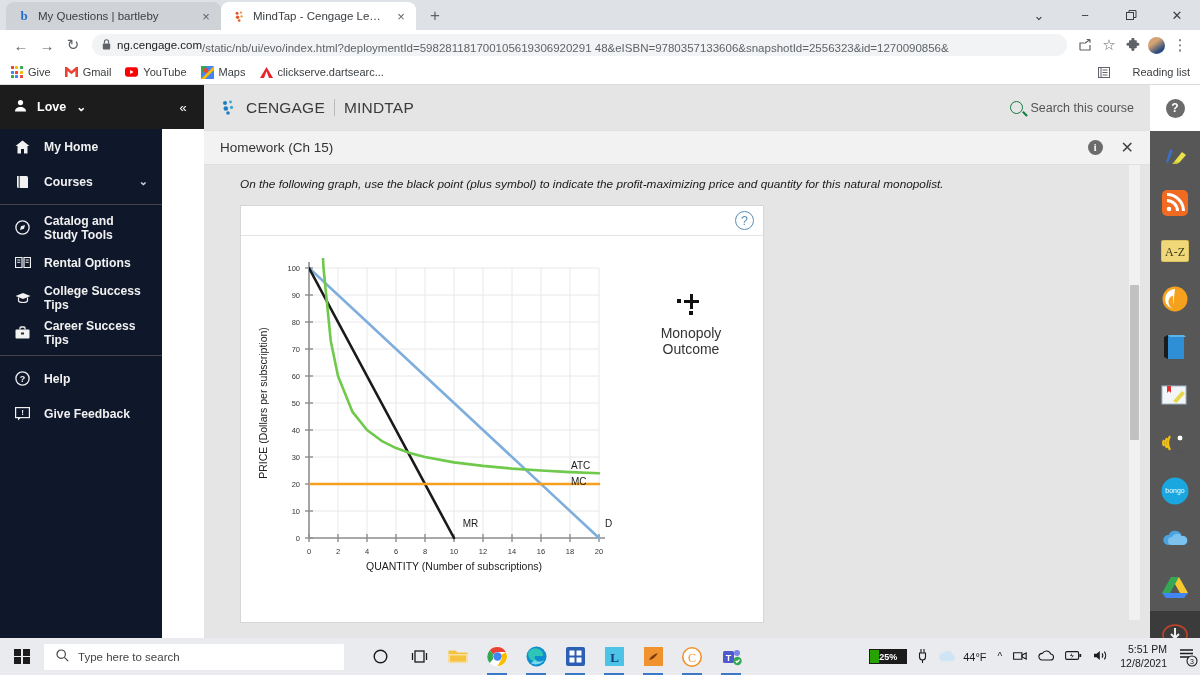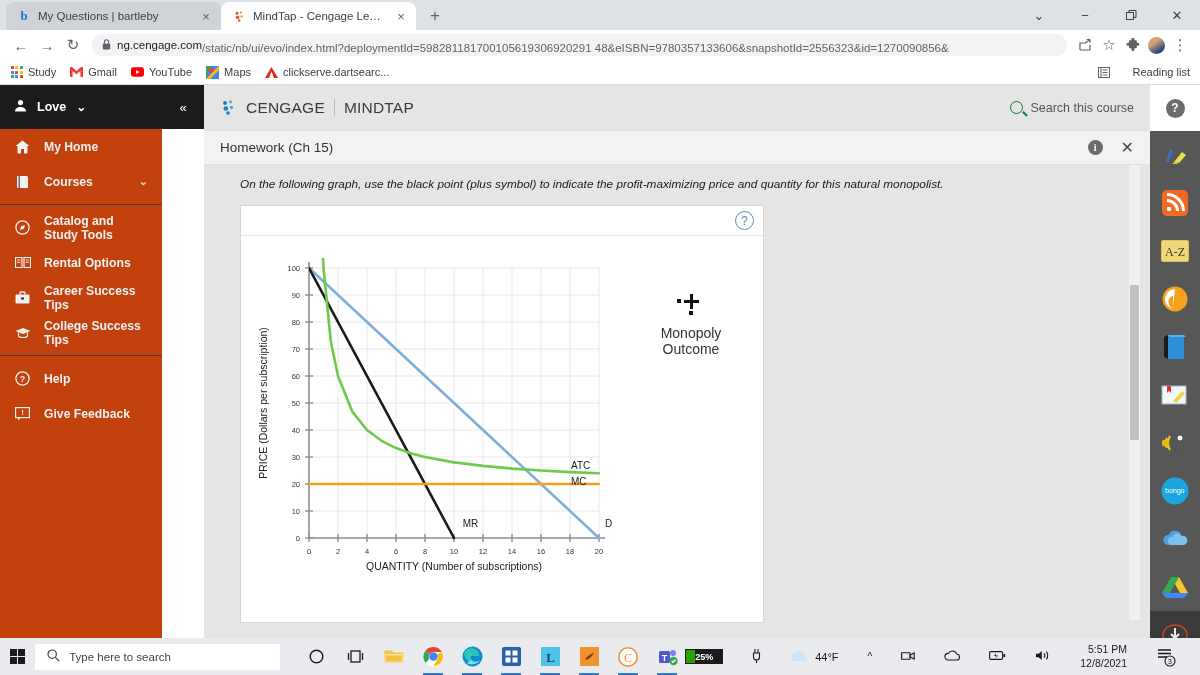--- a/index.html
+++ b/index.html
@@ -55,21 +55,21 @@
   .bm-ico { width: 13px; height: 13px; display:flex;align-items:center;justify-content:center; font-size:11px;}
   .grid9 { display:grid; grid-template-columns: repeat(3,3px); grid-template-rows: repeat(3,3px); gap:1.5px; }
   .grid9 i { background:#5f6368; border-radius:0.5px; display:block; width:3px;height:3px;}
   .readinglist { margin-left: auto; display:flex; align-items:center; gap:22px; font-size:11px; color:#3c4043;}
 
   
   .app { position: absolute; left: 0; top: 85px; width: 1200px; height: 553px; background:#fff; }
 
   .side {
     position: absolute; left: 0; top: 0; width: 162px; height: 553px;
-    background: #c2410c;
+    background: #0f172a;
   }
   .side-user {
     height: 44px; background: #1c1c1c; display:flex; align-items:center; gap:10px;
     padding: 0 14px; color:#fff; font-size:12.5px; font-weight:bold;
   }
   .collapse-btn {
     position: absolute; left: 162px; top: 0; width: 42px; height: 44px;
     background:#1c1c1c; color:#fff; display:flex; align-items:center; justify-content:center;
     font-size:13px;
   }
@@ -138,21 +138,21 @@
 
   
   .taskbar { position:absolute; left:0; top:638px; width:1200px; height:37px; background:#e9ebee; display:flex; align-items:center; }
   .start { width:44px; height:37px; display:flex;align-items:center;justify-content:center; }
   .winlogo { display:grid; grid-template-columns:7px 7px; grid-template-rows:7px 7px; gap:1.7px; }
   .winlogo i { background:#1b1b1b; display:block; }
   .tb-search { width:300px; height:26px; background:#fff; border-radius:1px; display:flex; align-items:center; gap:9px; padding:0 12px; font-size:11.5px; color:#444; }
   .tb-apps { display:flex; align-items:center; gap:3px; margin-left:18px; }
   .tb-app { width:36px;height:37px;display:flex;align-items:center;justify-content:center; position:relative;}
   .tb-app.running::after { content:''; position:absolute; bottom:0; left:8px; width:20px;height:2.5px; background:#3b78c8;}
-  .tray { margin-left:auto; display:flex; align-items:center; gap:29px; padding-right:24px; font-size:11px; color:#1b1b1b;}
+  .tray { margin-left:auto; display:flex; align-items:center; gap:11px; padding-right:2px; font-size:11px; color:#1b1b1b;}
   .battery { width:38px;height:15px;border:1.5px solid #1b1b1b; position:relative; display:flex; align-items:center; background:#1b1b1b;}
   .battery .fill { width:25%; height:100%; background:#26a300;}
   .battery .pct { position:absolute; left:0; right:0; text-align:center; font-size:9px; color:#fff; font-weight:bold;}
   .clock { text-align:right; line-height:1.25; font-size:10.5px; }
   .notif { width:20px;height:20px;position:relative;}
 </style>
 </head>
 <body>
 
 <div class="screen">
@@ -229,21 +229,21 @@
             <i style="background:#fbbc04"></i>
             <i style="background:#34a853"></i>
             <i style="background:#4285f4"></i>
             <i style="background:#ea4335"></i>
             <i style="background:#fbbc04"></i>
             <i style="background:#34a853"></i>
             <i style="background:#4285f4"></i>
             <i style="background:#ea4335"></i>
           </span>
       </span>
-      <span>Study</span>
+      <span>Give</span>
     </div>
     <div class="bm">
       <span class="bm-ico">
         <svg width="13" height="10" viewBox="0 0 13 10">
             <path d="M0 0h2l4.5 4L11 0h2v10h-2.6V4L6.5 7.3 2.6 4v6H0z" fill="#ea4335"></path>
           </svg>
       </span>
       <span>Gmail</span>
     </div>
     <div class="bm">
@@ -338,37 +338,37 @@
           <svg width="16" height="13" viewBox="0 0 16 13">
               <path d="M0.5 1.5h6.5v10H0.5zM9 1.5h6.5v10H9z" fill="none" stroke="#f1f1f1" stroke-width="1.2"></path>
               <path d="M2.2 4h3.2M2.2 6.3h3.2M10.6 4h3.2M10.6 6.3h3.2" stroke="#f1f1f1" stroke-width="1"></path>
             </svg>
         </span>
         <span>Rental Options</span>
       </div>
 
       <div class="side-item">
         <span class="ic">
+          <svg width="16" height="12" viewBox="0 0 16 12">
+              <path d="M8 1L15.5 4 8 7 0.5 4z" fill="#f1f1f1"></path>
+              <path d="M3.5 5.5v3c0 1.2 2 2 4.5 2s4.5-.8 4.5-2v-3" fill="none" stroke="#f1f1f1" stroke-width="1.2"></path>
+            </svg>
+        </span>
+        <span>College Success Tips</span>
+      </div>
+
+      <div class="side-item">
+        <span class="ic">
           <svg width="15" height="13" viewBox="0 0 15 13">
               <rect x="0.5" y="3.5" width="14" height="9" rx="1" fill="#f1f1f1"></rect>
               <path d="M5 3.5V2a1 1 0 011-1h3a1 1 0 011 1v1.5" fill="none" stroke="#f1f1f1" stroke-width="1.3"></path>
               <rect x="6" y="6.5" width="3" height="2" fill="#2d2d2d"></rect>
             </svg>
         </span>
         <span>Career Success Tips</span>
-      </div>
-
-      <div class="side-item">
-        <span class="ic">
-          <svg width="16" height="12" viewBox="0 0 16 12">
-              <path d="M8 1L15.5 4 8 7 0.5 4z" fill="#f1f1f1"></path>
-              <path d="M3.5 5.5v3c0 1.2 2 2 4.5 2s4.5-.8 4.5-2v-3" fill="none" stroke="#f1f1f1" stroke-width="1.2"></path>
-            </svg>
-        </span>
-        <span>College Success Tips</span>
       </div>
 
       <div class="side-sep"></div>
 
       <div class="side-item">
         <span class="ic">
           <svg width="15" height="15" viewBox="0 0 15 15">
               <circle cx="7.5" cy="7.5" r="6.6" fill="none" stroke="#f1f1f1" stroke-width="1.3"></circle>
               <text x="7.5" y="11" font-size="9" fill="#f1f1f1" text-anchor="middle" font-family="Liberation Sans">?</text>
             </svg>

